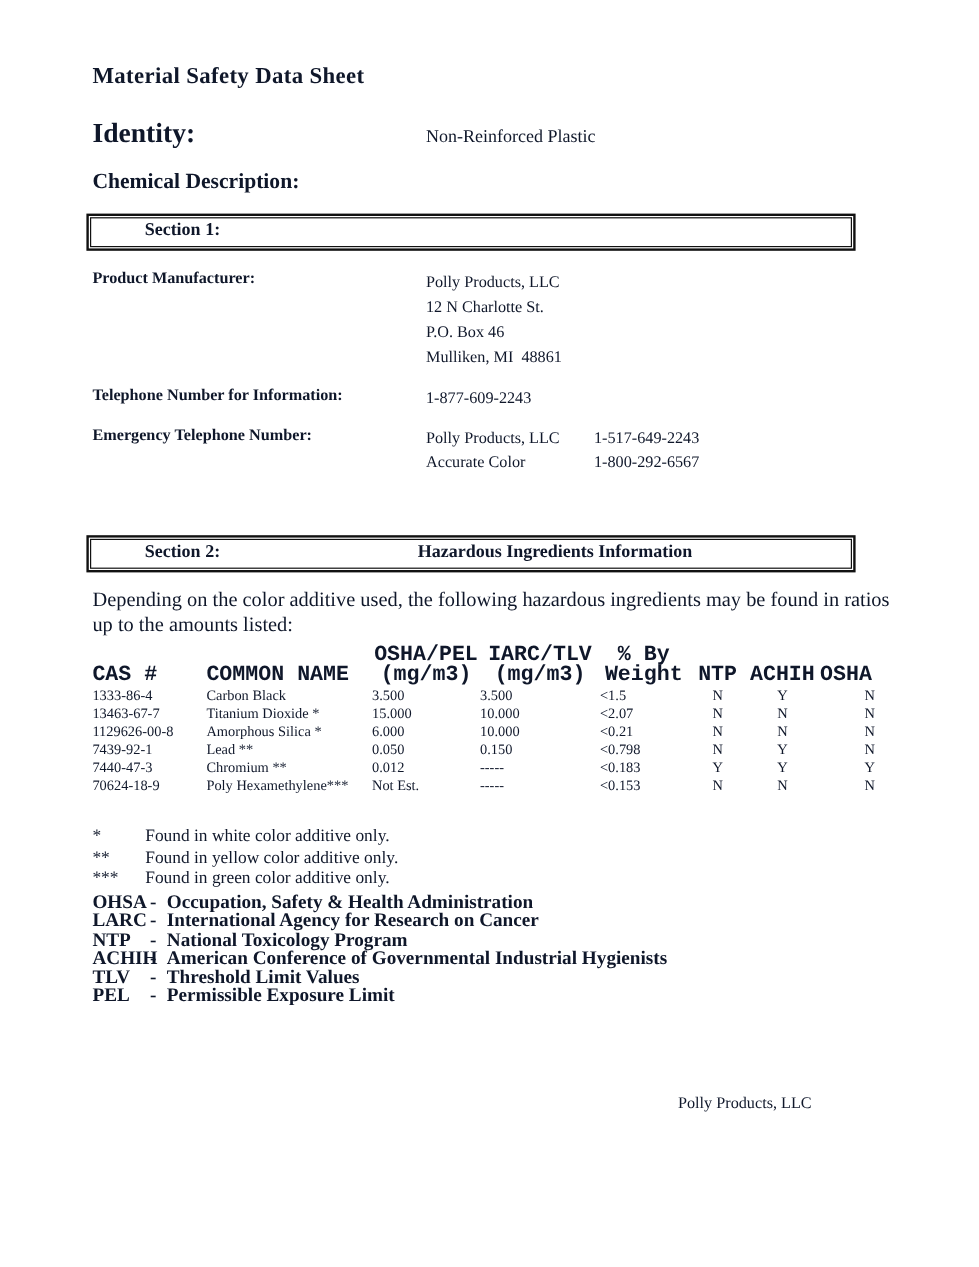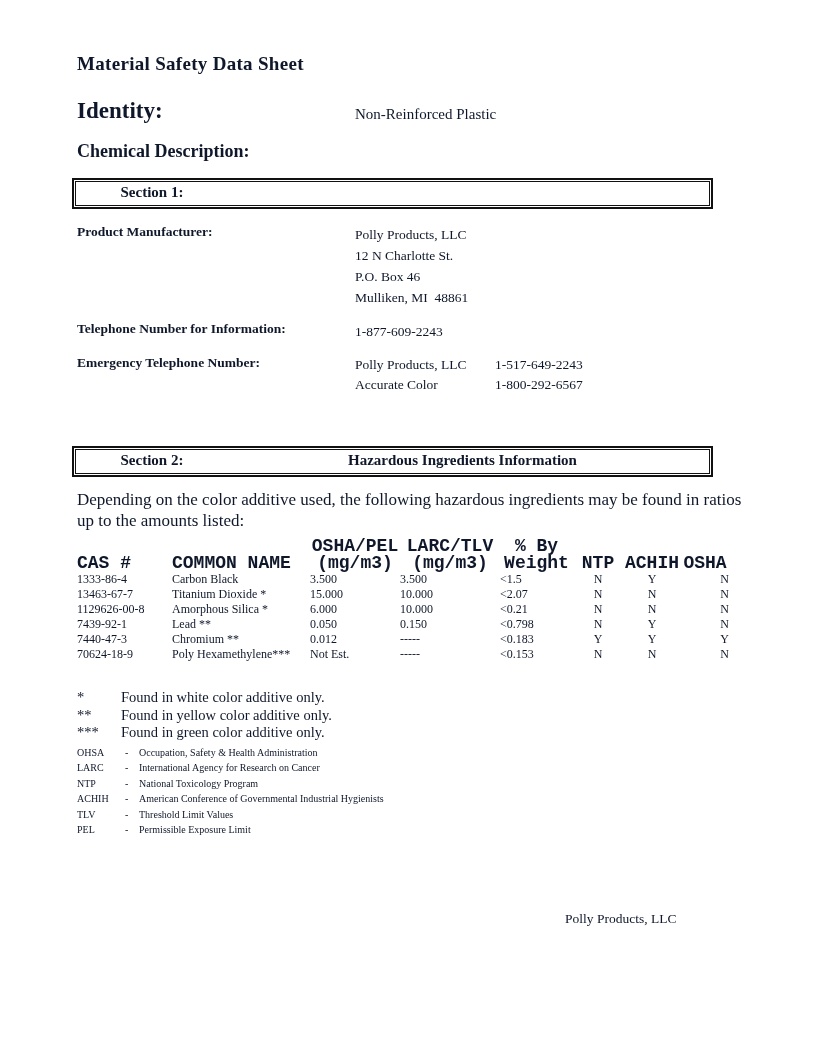--- a/index.html
+++ b/index.html
@@ -39,21 +39,21 @@
   .haz-table{margin-top:7px;border-collapse:collapse;table-layout:fixed;width:652px;}
   .haz-table th{font-size:18px;font-weight:bold;padding:0;line-height:17px;font-family:Liberation Mono, monospace;}
   .haz-table td{font-size:12px;padding:0;line-height:15px;}
   .haz-table .al{text-align:left;}
   .haz-table .ac{text-align:center;}
   .haz-table .ar{text-align:right;}
 
   .notes{margin-top:27px;}
   .note-row{display:grid;grid-template-columns:44px 1fr;font-size:14.5px;line-height:17.5px;}
   .abbr-list{margin-top:3px;}
-  .abbr-row{display:grid;grid-template-columns:48px 14px 1fr;font-size:10px;font-weight:normal;line-height:15.5px;}
+  .abbr-row{display:grid;grid-template-columns:48px 14px 1fr;font-size:16px;font-weight:bold;line-height:15.5px;}
 
   .footer{position:absolute;left:565px;top:911px;font-size:13.5px;}
 </style>
 </head>
 <body>
 
 <div class="page">
   <div class="content">
 
     <div class="doc-title">Material Safety Data Sheet</div>
@@ -123,21 +123,21 @@
           <col style="width: 73px;">
           <col style="width: 50px;">
           <col style="width: 58px;">
           <col style="width: 48px;">
         </colgroup>
         <thead>
           <tr>
             <th class="al"></th>
             <th class="al"></th>
             <th class="ac">OSHA/PEL</th>
-            <th class="ac">LARC/TLV</th>
+            <th class="ac">IARC/TLV</th>
             <th class="ac">% By</th>
             <th class="al"></th>
             <th class="al"></th>
             <th class="al"></th>
           </tr>
           <tr>
             <th class="al">CAS #</th>
             <th class="al">COMMON NAME</th>
             <th class="ac">(mg/m3)</th>
             <th class="ac">(mg/m3)</th>

